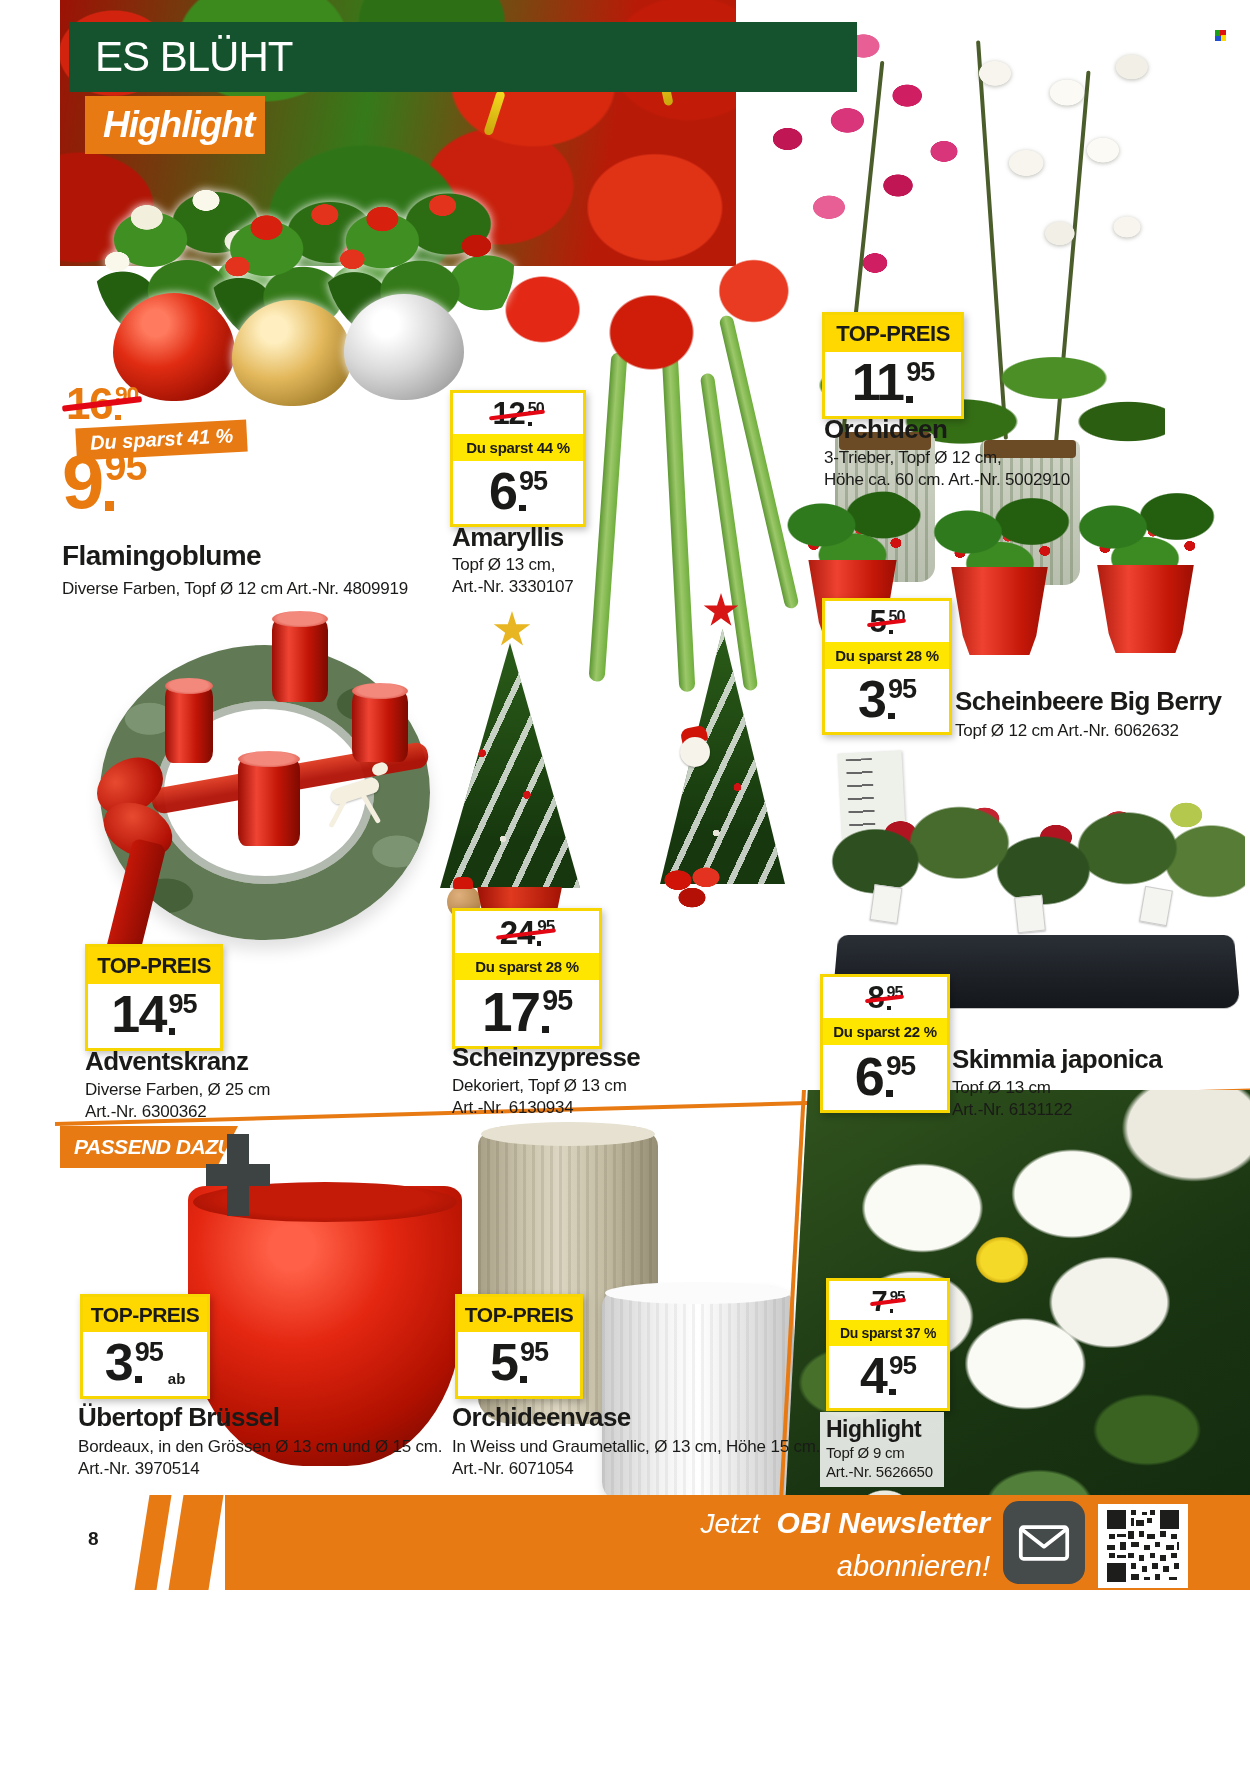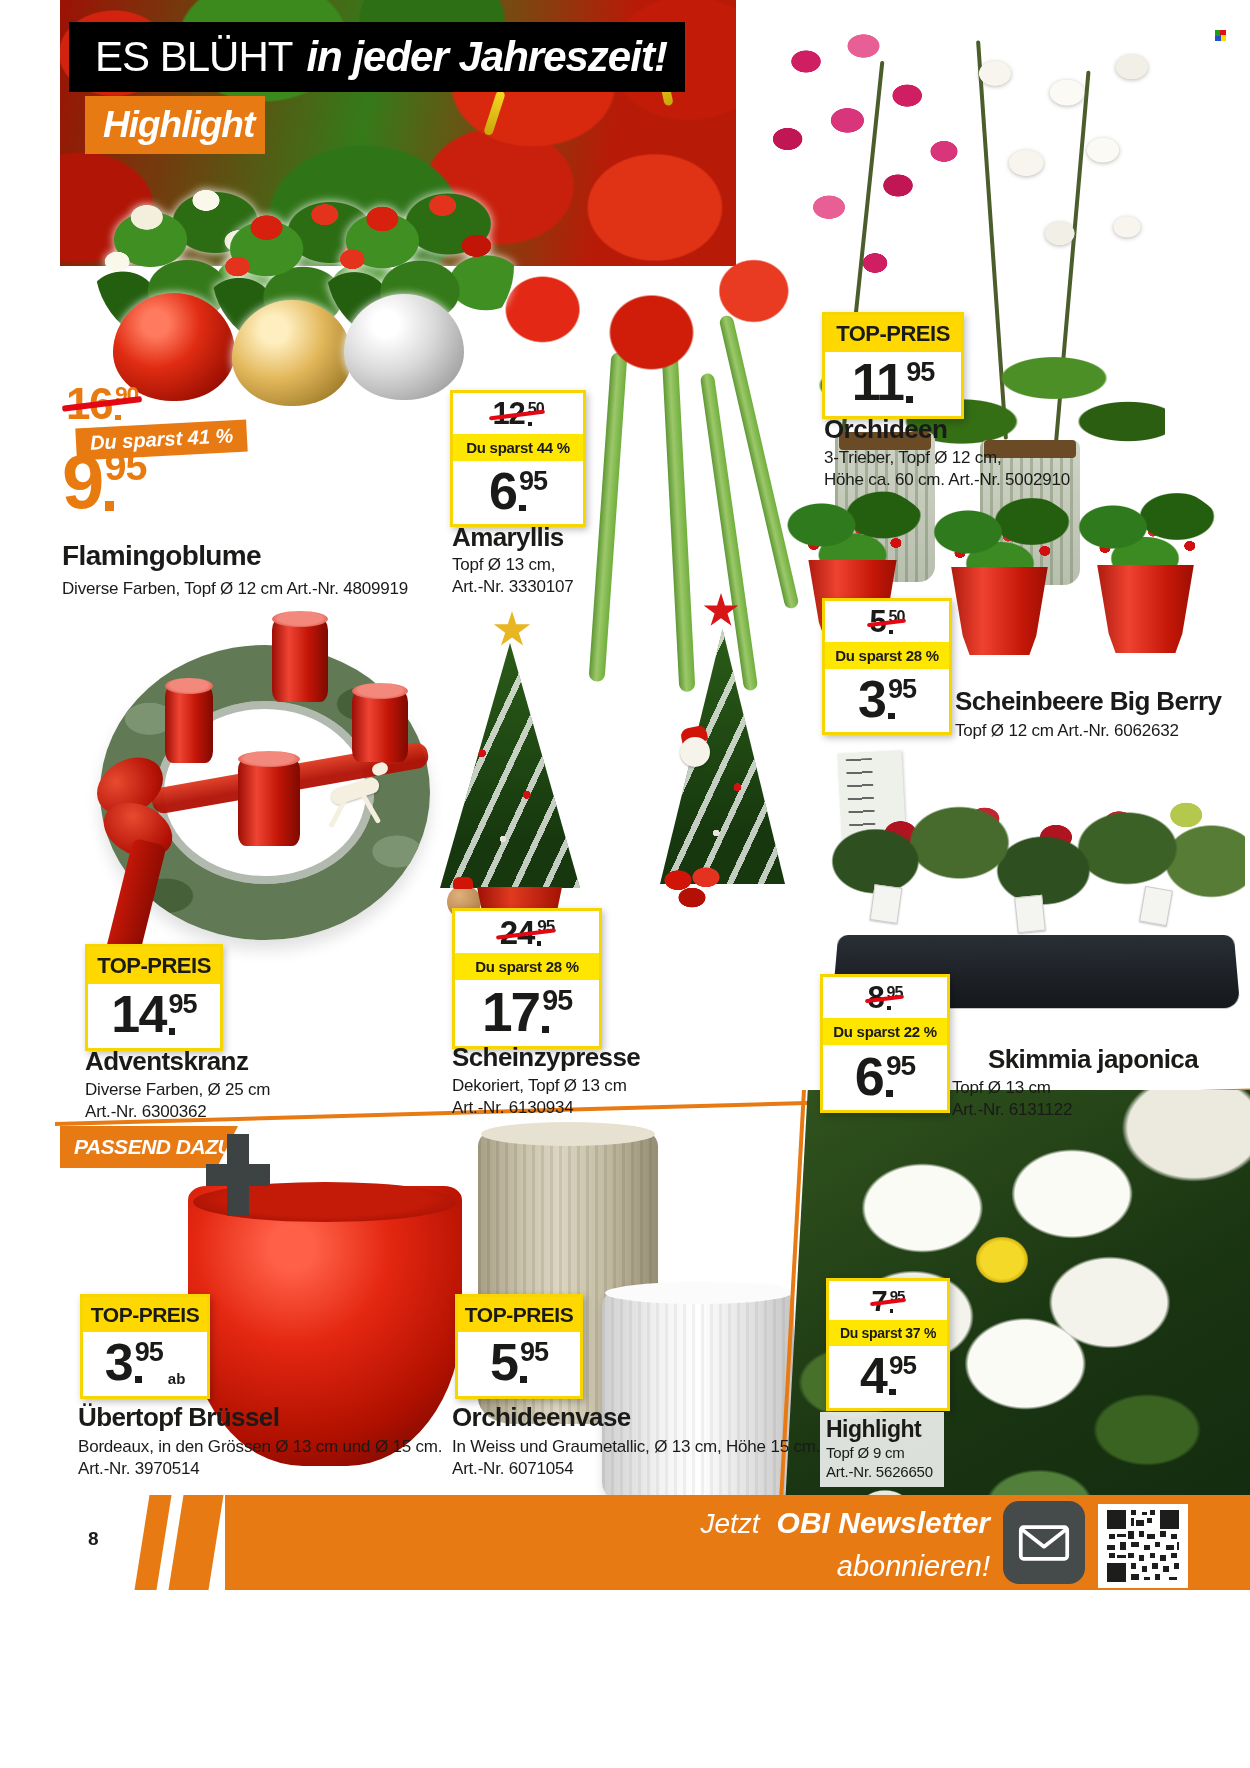--- a/index.html
+++ b/index.html
@@ -22,21 +22,21 @@
   .tp-head{background:#ffd800;font-weight:700;font-size:22px;text-align:center;padding:6px 2px 5px;letter-spacing:-.5px;white-space:nowrap;}
   .tp-body{display:flex;justify-content:center;align-items:flex-start;padding:10px 4px 12px;}
   .old-row{display:flex;justify-content:center;padding:9px 2px 7px;}
   .save-band{background:#ffe600;font-weight:700;font-size:15px;text-align:center;padding:5px 1px;letter-spacing:-.3px;white-space:nowrap;}
 
   .pname{position:absolute;font-weight:700;font-size:26px;letter-spacing:-.6px;z-index:6;white-space:nowrap;}
   .pdesc{position:absolute;font-size:17px;line-height:22px;letter-spacing:-.2px;z-index:6;white-space:nowrap;}
   .dline{display:block;}
 
   
-  .header-band{position:absolute;left:69px;top:22px;width:616px;height:70px;background:#000000;z-index:5;
+  .header-band{position:absolute;left:69px;top:22px;width:788px;height:70px;background:#14532d;z-index:5;
                display:flex;align-items:center;padding-left:26px;box-sizing:border-box;white-space:nowrap;overflow:hidden;text-align:center;}
   .header-band .t1{color:#fff;font-size:42px;font-weight:400;letter-spacing:-1px;}
   .header-band .t2{color:#fff;font-size:42px;font-weight:700;font-style:italic;letter-spacing:-1px;margin-left:14px;}
   .highlight-band{position:absolute;left:85px;top:96px;width:180px;height:58px;background:#e87a14;z-index:5;
                   display:flex;align-items:center;padding-left:18px;box-sizing:border-box;}
   .highlight-band span{color:#fff;font-size:37px;font-weight:700;font-style:italic;letter-spacing:-1px;}
   .reg-mark{position:absolute;left:1215px;top:30px;width:11px;height:11px;z-index:5;
             background:conic-gradient(#e01010 0 25%, #ffd800 25% 50%, #2050d0 50% 75%, #18a018 75% 100%);}
 
   
@@ -361,21 +361,20 @@
   <div class="photo vase vase-white"></div>
   <div class="photo photo-christrose"></div>
 
   
   <div class="diag-line1"></div>
   <div class="diag-line2"></div>
 
   
   <div class="header-band">
     <span class="t1">ES BLÜHT</span>
-    <span class="t2">in jeder Jahreszeit!</span>
   </div>
   <div class="highlight-band">
     <span>Highlight</span>
   </div>
   <div class="reg-mark"></div>
 
   
   <span class="price crossed fl-old" style="--s:44px">
     <span class="int">16</span>
     <span class="frac">
@@ -537,21 +536,21 @@
     <div class="tp-body">
         <span class="price" style="--s:54px">
       <span class="int">6</span>
       <span class="frac">
             <span class="dec">95</span>
             <span class="dot"></span>
           </span>
     </span>
       </div>
   </div>
-  <div class="pname" style="left:952px;top:1044px;margin-left:36px;">Skimmia japonica</div>
+  <div class="pname" style="left:952px;top:1044px;">Skimmia japonica</div>
   <div class="pdesc" style="left:952px;top:1077px;">
     <span class="dline">Topf Ø 13 cm</span>
     <span class="dline">Art.-Nr. 6131122</span>
   </div>
 
   
   <div class="passend-banner">
     <span>PASSEND DAZU:</span>
   </div>
   <div class="plus-icon"></div>

